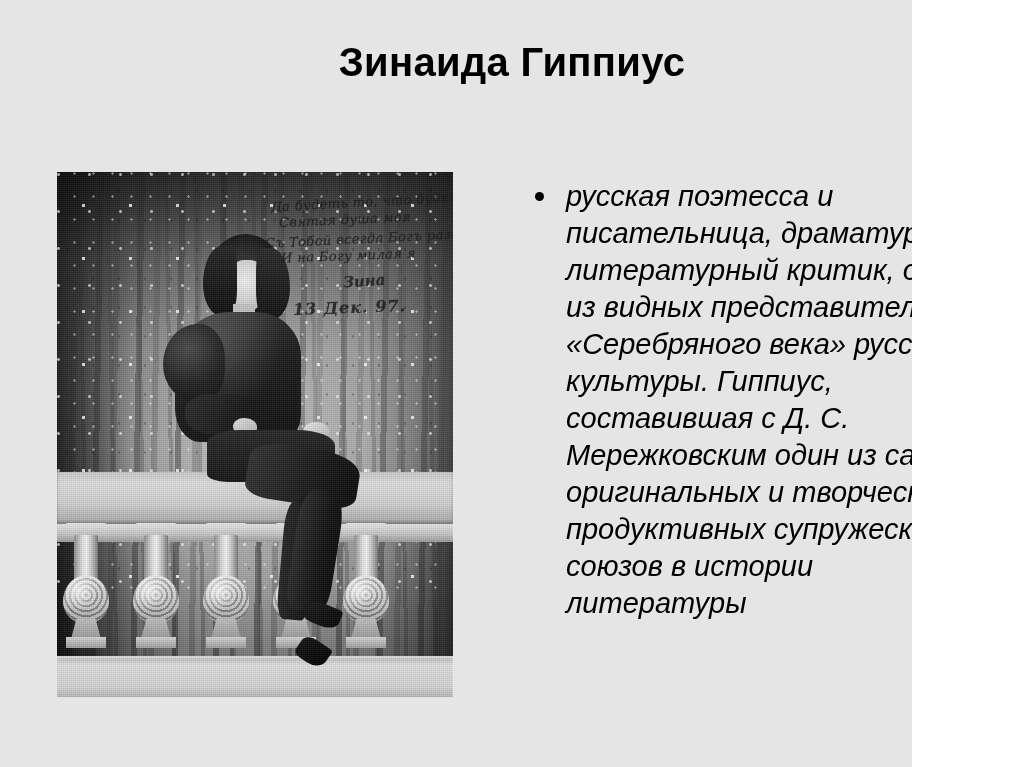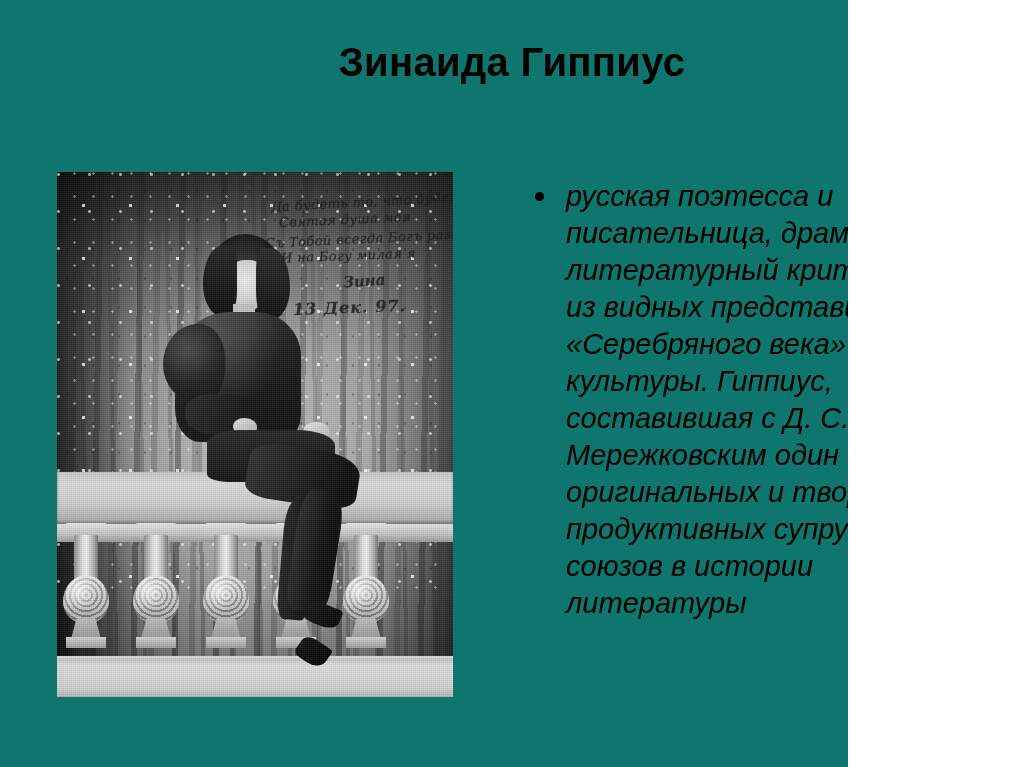--- a/index.html
+++ b/index.html
@@ -2,23 +2,23 @@
 <html><head>
 <meta charset="utf-8">
 <style>
   html, body {
     margin: 0;
     padding: 0;
     background: #ffffff;
   }
   #slide {
     position: relative;
-    width: 848px;
+    width: 912px;
     height: 767px;
-    background: #0f766e;
+    background: #e5e5e5;
     overflow: hidden;
     font-family: "Liberation Sans", sans-serif;
   }
 
   
   #slide-title {
     position: absolute;
     left: 0;
     top: 38px;
     width: 1024px;

